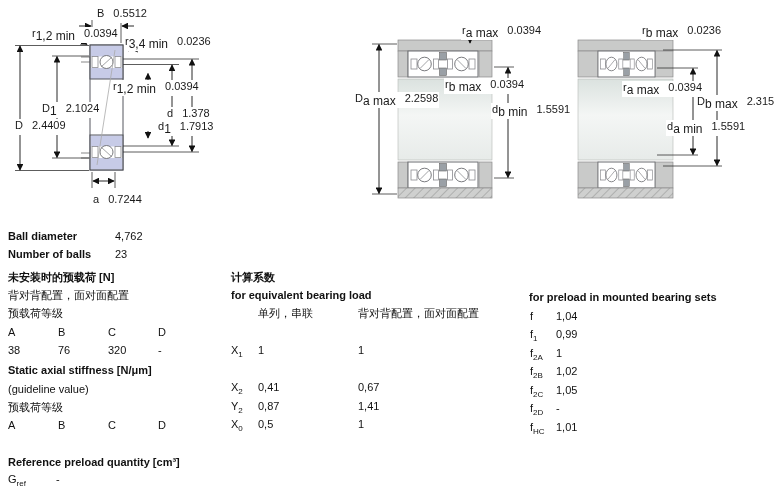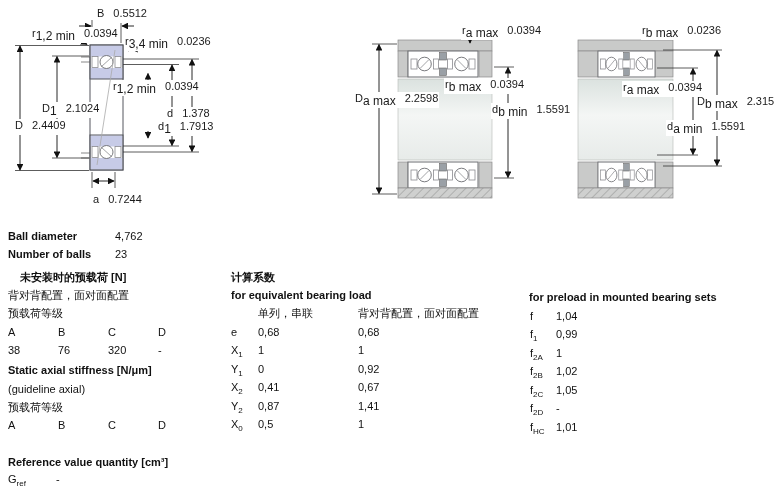--- a/index.html
+++ b/index.html
@@ -175,42 +175,40 @@
   <div class="dim" style="left:641px;top:24px"><span>r</span><sub>b max</sub><span class="val">0.0236</span></div>
   <div class="dim" style="left:622px;top:81px"><span>r</span><sub>a max</sub><span class="val">0.0394</span></div>
   <div class="dim" style="left:696px;top:95px"><span>D</span><sub>b max</sub><span class="val">2.315</span></div>
   <div class="dim" style="left:666px;top:120px"><span>d</span><sub>a min</sub><span class="val">1.5591</span></div>
 
   <div class="t b" style="left:8px;top:229px">Ball diameter</div>
   <div class="t" style="left:115px;top:229px">4,762</div>
   <div class="t b" style="left:8px;top:247px">Number of balls</div>
   <div class="t" style="left:115px;top:247px">23</div>
 
-  <div class="t b" style="left:20px;top:270px">未安装时的预载荷 [N]</div>
+  <div class="t b" style="left:8px;top:270px">未安装时的预载荷 [N]</div>
   <div class="t" style="left:8px;top:288px">背对背配置，面对面配置</div>
   <div class="t" style="left:8px;top:306px">预载荷等级</div>
   <div class="t" style="left:8px;top:325px"><span class="cell">A</span><span class="cell">B</span><span class="cell">C</span><span class="cell">D</span></div>
   <div class="t" style="left:8px;top:343px"><span class="cell">38</span><span class="cell">76</span><span class="cell">320</span><span class="cell">-</span></div>
 
   <div class="t b" style="left:8px;top:363px">Static axial stiffness [N/μm]</div>
-  <div class="t" style="left:8px;top:382px">(guideline axial)</div>
+  <div class="t" style="left:8px;top:382px">(guideline value)</div>
   <div class="t" style="left:8px;top:400px">预载荷等级</div>
   <div class="t" style="left:8px;top:418px"><span class="cell">A</span><span class="cell">B</span><span class="cell">C</span><span class="cell">D</span></div>
 
-  <div class="t b" style="left:8px;top:455px">Reference value quantity [cm³]</div>
+  <div class="t b" style="left:8px;top:455px">Reference preload quantity [cm³]</div>
   <div class="t" style="left:8px;top:472px"><span>G</span><sub>ref</sub><span style="display:inline-block;width:30px"></span><span>-</span></div>
 
   <div class="t b" style="left:231px;top:270px">计算系数</div>
   <div class="t b" style="left:231px;top:288px">for equivalent bearing load</div>
   <div class="t" style="left:258px;top:306px">单列，串联</div>
   <div class="t" style="left:358px;top:306px">背对背配置，面对面配置</div>
 
-  <div class="t" style="left:231px;top:325px"><span class="mlab"><span>e</span><sub></sub></span><span class="mv1">0,68</span><span>0,68</span></div>
   <div class="t" style="left:231px;top:343px"><span class="mlab"><span>X</span><sub>1</sub></span><span class="mv1">1</span><span>1</span></div>
-  <div class="t" style="left:231px;top:362px"><span class="mlab"><span>Y</span><sub>1</sub></span><span class="mv1">0</span><span>0,92</span></div>
   <div class="t" style="left:231px;top:380px"><span class="mlab"><span>X</span><sub>2</sub></span><span class="mv1">0,41</span><span>0,67</span></div>
   <div class="t" style="left:231px;top:399px"><span class="mlab"><span>Y</span><sub>2</sub></span><span class="mv1">0,87</span><span>1,41</span></div>
   <div class="t" style="left:231px;top:417px"><span class="mlab"><span>X</span><sub>0</sub></span><span class="mv1">0,5</span><span>1</span></div>
 
   <div class="t b" style="left:529px;top:290px">for preload in mounted bearing sets</div>
   <div class="t" style="left:530px;top:309px"><span class="rlab"><span>f</span><sub></sub></span><span>1,04</span></div>
   <div class="t" style="left:530px;top:327px"><span class="rlab"><span>f</span><sub>1</sub></span><span>0,99</span></div>
   <div class="t" style="left:530px;top:346px"><span class="rlab"><span>f</span><sub>2A</sub></span><span>1</span></div>
   <div class="t" style="left:530px;top:364px"><span class="rlab"><span>f</span><sub>2B</sub></span><span>1,02</span></div>
   <div class="t" style="left:530px;top:383px"><span class="rlab"><span>f</span><sub>2C</sub></span><span>1,05</span></div>

